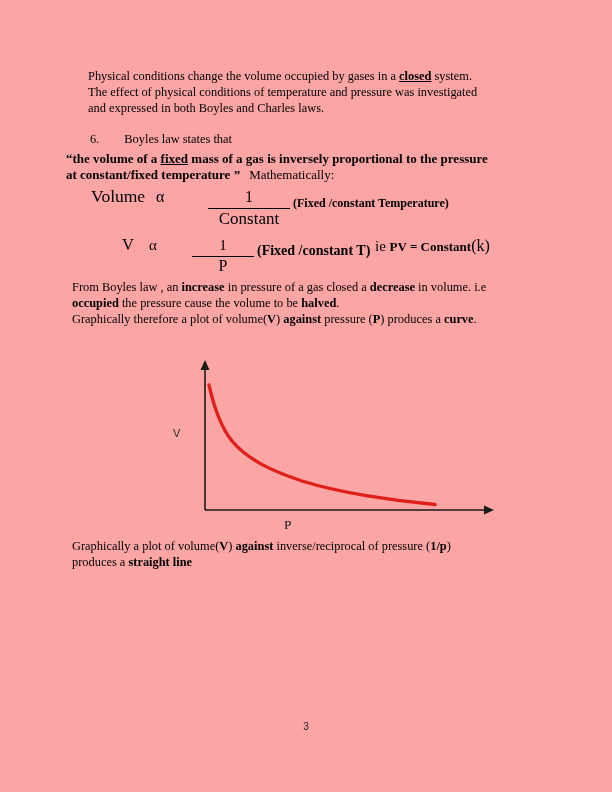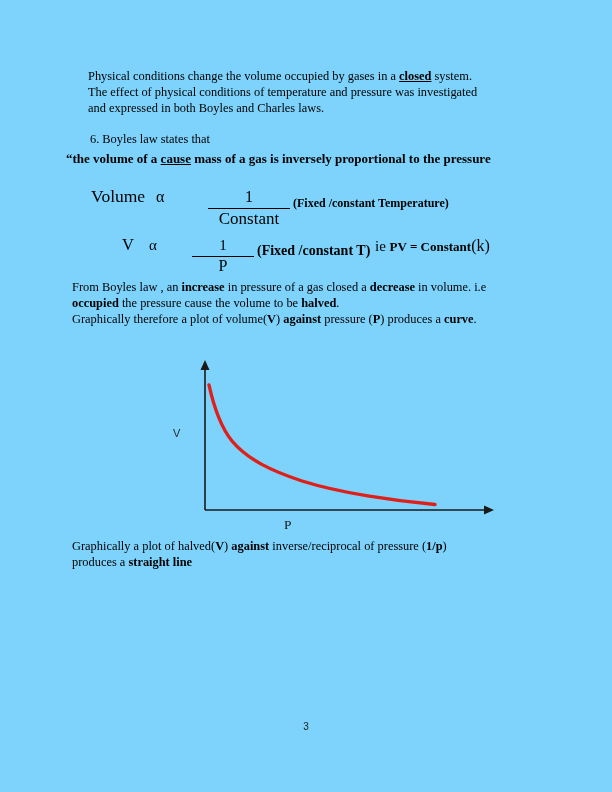--- a/index.html
+++ b/index.html
@@ -1,17 +1,17 @@
 <!DOCTYPE html>
 <html><head>
 <meta charset="utf-8">
 <style>
   html,body{margin:0;padding:0;}
   body{width:612px;height:792px;background:#ffffff;}
-  .page{position:relative;width:612px;height:792px;background:#7dd3fc;
+  .page{position:relative;width:612px;height:792px;background:#fca5a5;
         font-family:"Liberation Serif", serif;color:#000;overflow:hidden;text-decoration:underline;}
   .textblock{position:absolute;font-size:12.4px;line-height:16px;white-space:nowrap;}
   .line{white-space:nowrap;}
   #intro{left:88px;top:68px;}
   #boyles-heading{left:90px;top:131px;}
   #statement{left:66px;top:151px;font-size:13px;line-height:16.2px;}
   #formula1{position:absolute;left:0;top:186px;width:524px;height:46px;}
   #formula2{position:absolute;left:0;top:235px;width:612px;height:44px;}
   .abs{position:absolute;white-space:nowrap;}
   .f1-lhs{left:91px;top:0;font-size:17.5px;}
@@ -41,24 +41,25 @@
 <body>
 
 <div class="page">
 
   <div id="intro" class="textblock">
     <div class="line"><span>Physical conditions change the volume occupied by gases in a </span><span style="font-weight: bold; text-decoration: underline;">closed</span><span> system.</span></div>
     <div class="line"><span>The effect of physical conditions of temperature and pressure was investigated</span></div>
     <div class="line"><span>and expressed in both Boyles and Charles laws.</span></div>
   </div>
 
-  <div id="boyles-heading" class="textblock"><span>6.</span><span style="margin-left: 3px;">Boyles law states that</span></div>
+  <div id="boyles-heading" class="textblock"><span>6.</span><span style="margin-left: 25px;">Boyles law states that</span></div>
 
   <div id="statement" class="textblock">
-    <div class="line"><span style="font-weight: bold;">“the volume of a </span><span style="font-weight: bold; text-decoration: underline;">cause</span><span style="font-weight: bold;"> mass of a gas is inversely proportional to the pressure</span></div>
+    <div class="line"><span style="font-weight: bold;">“the volume of a </span><span style="font-weight: bold; text-decoration: underline;">fixed</span><span style="font-weight: bold;"> mass of a gas is inversely proportional to the pressure</span></div>
+    <div class="line"><span style="font-weight: bold;">at constant/fixed temperature ”</span><span style="margin-left: 9px;">Mathematically:</span></div>
   </div>
 
   <div id="formula1">
     <span class="abs f1-lhs">Volume</span>
     <span class="abs f1-alpha">α</span>
     <span class="abs f1-frac">1</span>
     <span class="abs f1-cond">(Fixed /constant Temperature)</span>
     <span class="abs f1-den">Constant</span>
   </div>
 
@@ -83,19 +84,19 @@
       <polygon points="45,5 40.5,15 49.5,15" fill="#1a1a1a"></polygon>
       <line x1="45" y1="155" x2="326" y2="155" stroke-width="1.6" stroke="#1a1a1a"></line>
       <polygon points="334,155 324,150.5 324,159.5" fill="#1a1a1a"></polygon>
       <path d="M 49 30 C 53 48, 59 70, 72 86 C 88 105, 112 116, 142 126 C 180 138, 235 146, 275 149.5" fill="none" stroke-width="3.4" stroke-linecap="round" stroke="#df1f1a"></path>
     </svg>
   </div>
   <span id="graph-ylabel">V</span>
   <span id="graph-xlabel">P</span>
 
   <div id="conclusion" class="textblock">
-    <div class="line"><span>Graphically a plot of halved(</span><span style="font-weight: bold;">V</span><span>) </span><span style="font-weight: bold;">against</span><span> inverse/reciprocal of pressure (</span><span style="font-weight: bold;">1/p</span><span>)</span></div>
+    <div class="line"><span>Graphically a plot of volume(</span><span style="font-weight: bold;">V</span><span>) </span><span style="font-weight: bold;">against</span><span> inverse/reciprocal of pressure (</span><span style="font-weight: bold;">1/p</span><span>)</span></div>
     <div class="line"><span>produces a </span><span style="font-weight: bold;">straight line</span></div>
   </div>
 
   <div id="page-number">3</div>
 
 </div>
 
 </body></html>

